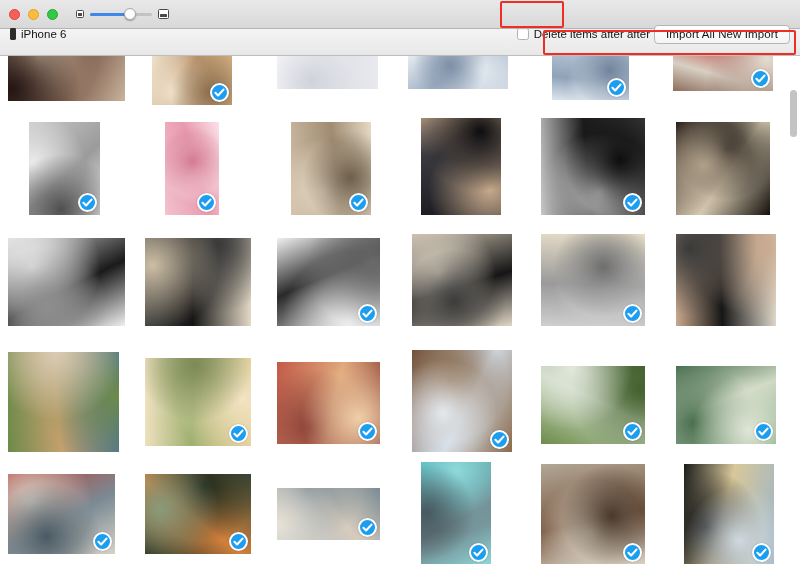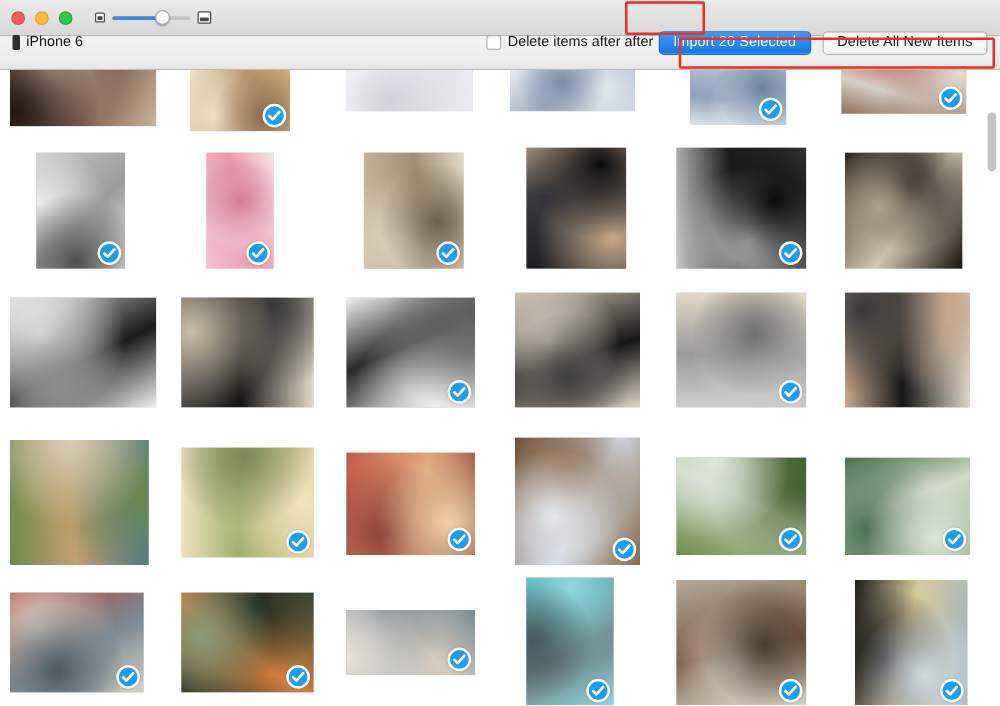--- a/index.html
+++ b/index.html
@@ -288,22 +288,21 @@
 
 
     <div class="spacer"></div>
 
     <div class="chk-row">
       <span class="checkbox"></span>
       <span class="chk-label">Delete items after after</span>
     </div>
 
     <div class="btn-wrap">
-      <div class="btn btn-primary">Import 20 Selected</div>
-      <div class="btn btn-secondary">Delete All New Items</div>
+      <div class="btn btn-secondary">Import All New Import</div>
     </div>
   </div>
 
   <div class="grid-area">
     <div class="scrollbar">
       <div class="scroll-thumb"></div>
     </div>
   <div class="thumb" title="storefront at night with HDR label" style="left: 8px; top: 0px; width: 117px; height: 45px;">
         <div class="img" style="background: radial-gradient(circle at 3% 74%, rgb(36, 21, 18) 0%, rgba(0, 0, 0, 0) 58%), radial-gradient(circle at 26% 3%, rgb(201, 180, 156) 0%, rgba(0, 0, 0, 0) 62%), linear-gradient(117deg, rgb(59, 36, 32) 0%, rgb(122, 90, 74) 55%, rgb(201, 180, 156) 100%);"></div>
       </div>

